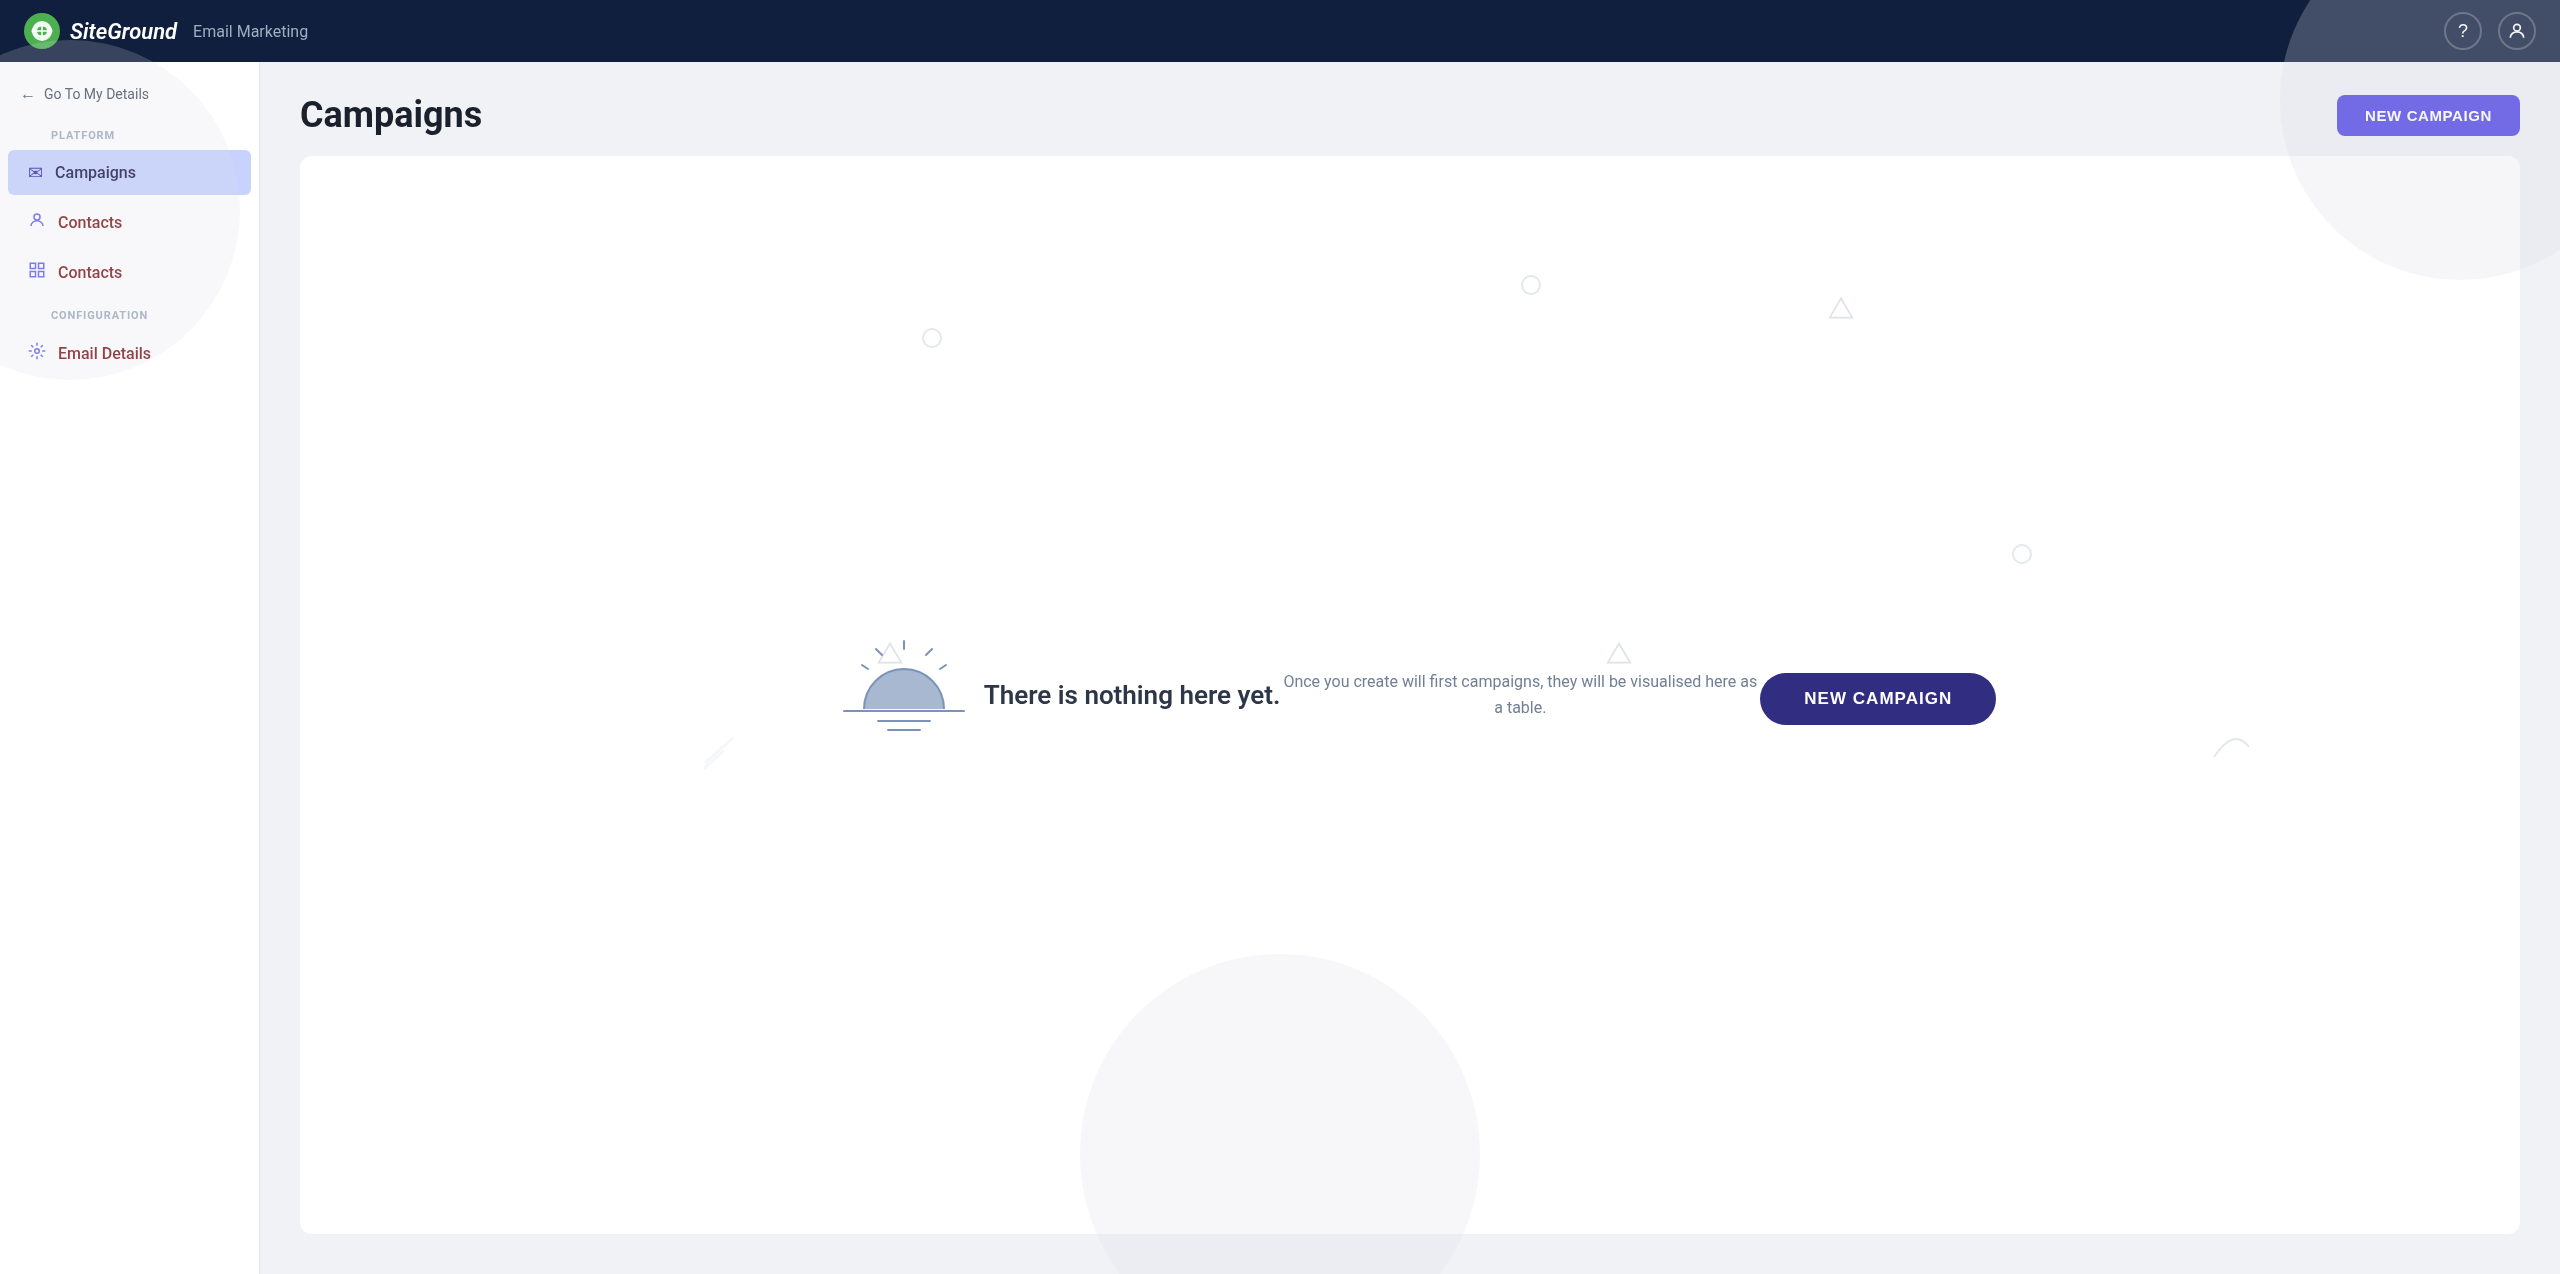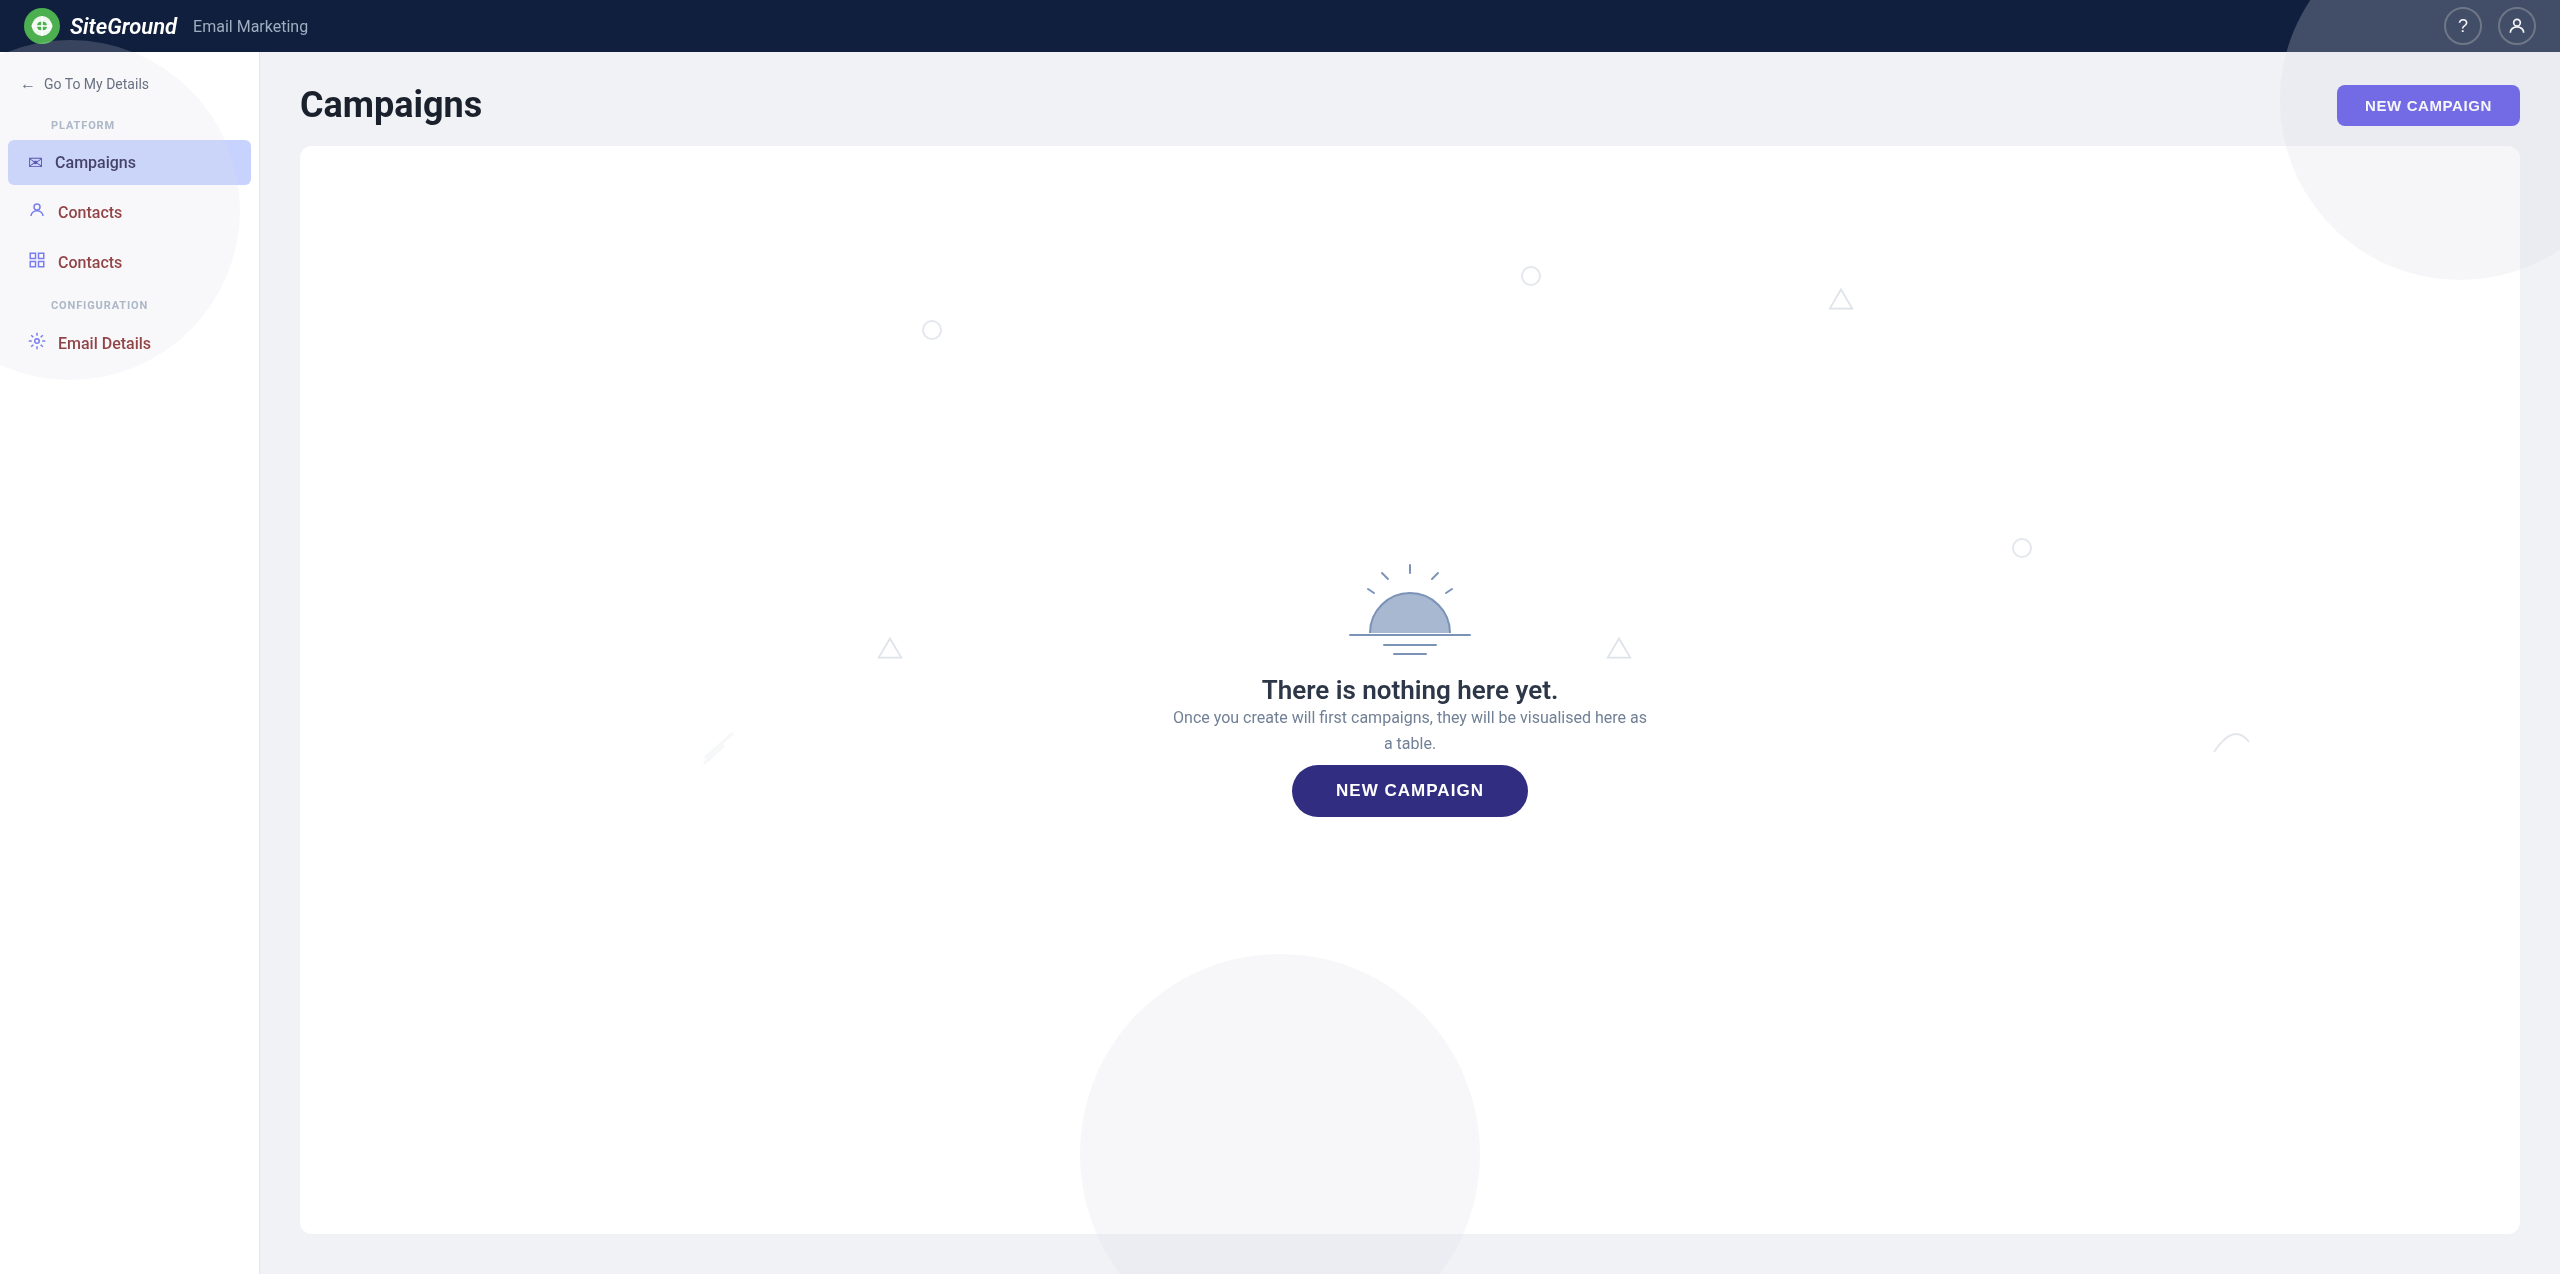--- a/index.html
+++ b/index.html
@@ -1,21 +1,21 @@
 <!DOCTYPE html>
 <html><head>
   <meta charset="utf-8">
   <style>
     * { margin: 0; padding: 0; box-sizing: border-box; }
     body { font-family: -apple-system, BlinkMacSystemFont, 'Segoe UI', Roboto, sans-serif; background: #f0f2f5; display: flex; flex-direction: column; height: 100vh; overflow: hidden; }
 
     
     .topnav {
       background: #0f1f3d;
-      height: 52px;
+      height: 62px;
       display: flex;
       align-items: center;
       padding: 0 24px;
       justify-content: space-between;
       flex-shrink: 0;
       z-index: 100;
     }
     .topnav-left {
       display: flex;
       align-items: center;
@@ -176,21 +176,21 @@
     .tri-outline {
       width: 26px;
       height: 24px;
       border: none;
       opacity: 0.3;
     }
 
     
     .empty-state {
       display: flex;
-      flex-direction: column;
+      flex-direction: row;
       align-items: center;
       justify-content: flex-end;
       z-index: 2;
     }
     .sunrise-icon {
       margin-bottom: 8px;
     }
     .empty-title {
       font-size: 26px;
       font-weight: 600;

